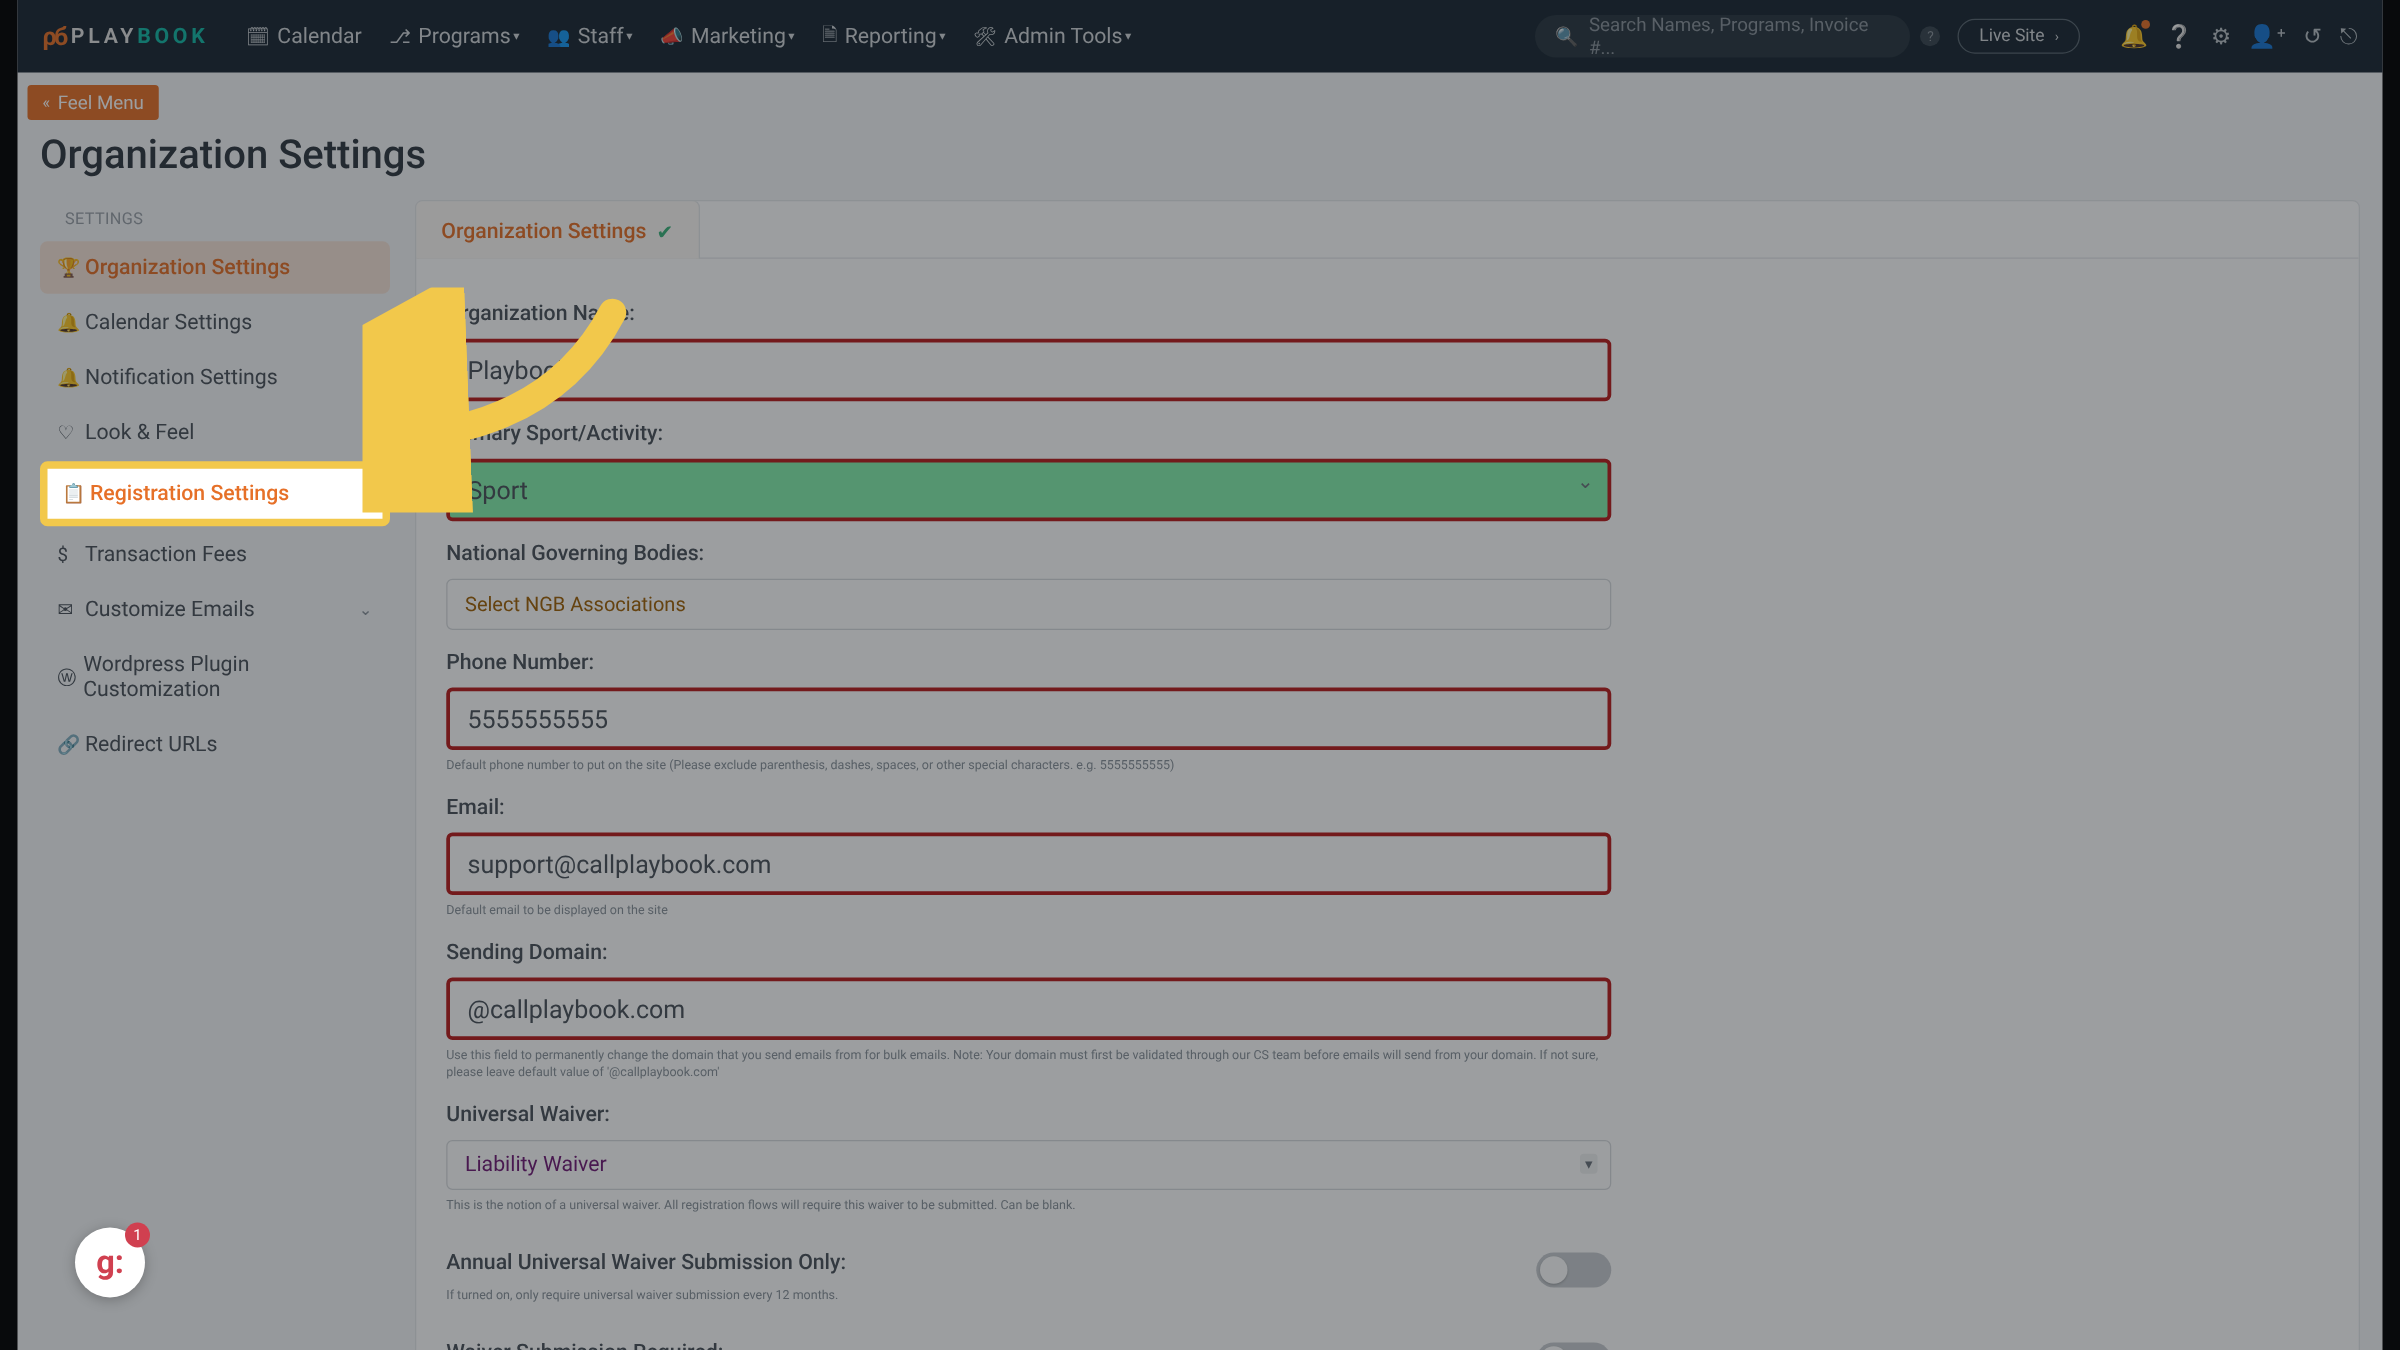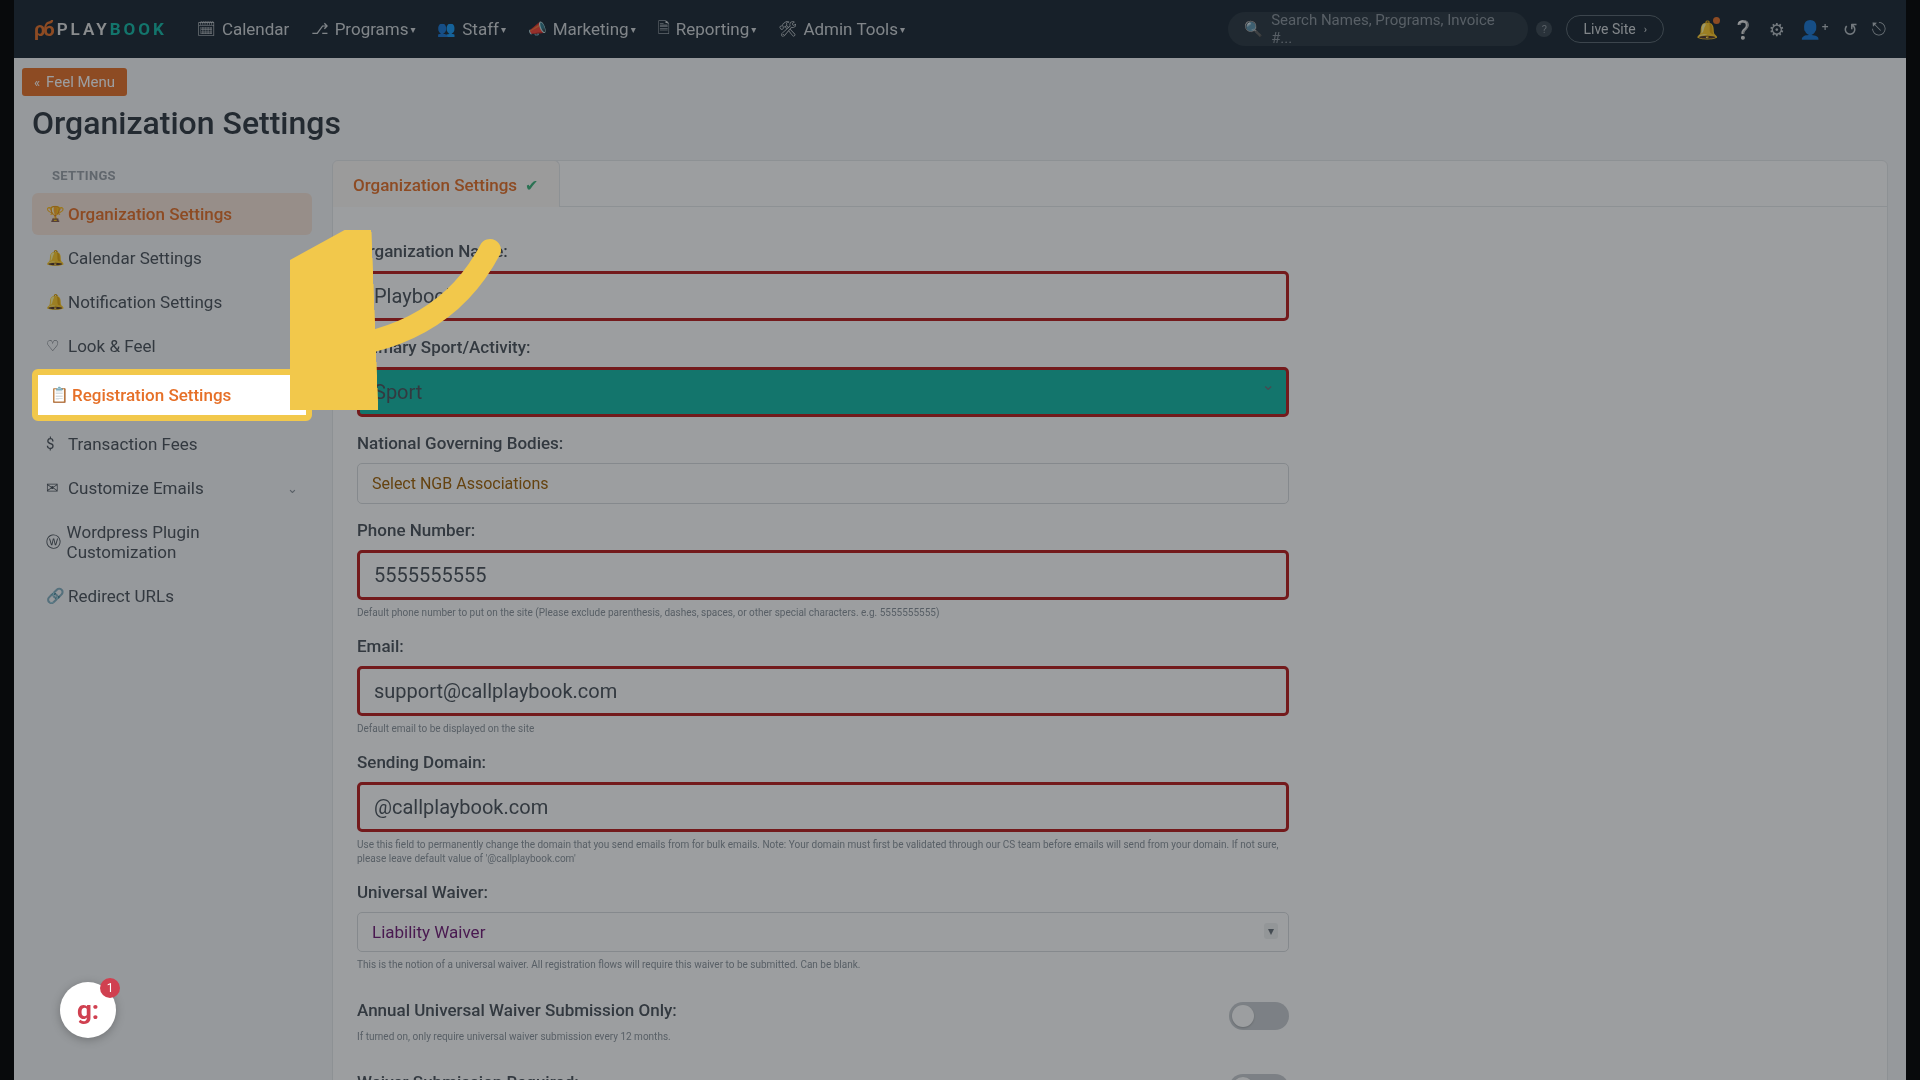--- a/index.html
+++ b/index.html
@@ -17,34 +17,34 @@
 .search-box { background:#2a3640; border-radius:20px; height:34px; width:300px; display:flex; align-items:center; padding:0 16px; color:#8a939b; font-size:15px; margin-right:8px; }
 .search-box .ic { margin-right:8px; }
 .qmark { background:#3a4650; color:#8a939b; width:16px; height:16px; border-radius:50%; display:flex; align-items:center; justify-content:center; font-size:11px; margin-right:14px;}
 .live-btn { border:1px solid #5a6670; border-radius:16px; padding:5px 16px; font-size:14px; display:flex; align-items:center; cursor:pointer; margin-right:18px; }
 .topicon { margin-left:14px; cursor:pointer; font-size:18px; color:#b8bfc5; position:relative; }
 .notif-dot { position:absolute; top:-2px; right:-2px; width:7px; height:7px; background:#e67028; border-radius:50%; }
 .close-menu { background:#e67028; color:#fff; display:inline-flex; align-items:center; padding:5px 12px; font-size:15px; border-radius:3px; margin:10px 0 0 8px; cursor:pointer; }
 .page-title { font-size:32px; font-weight:500; color:#303840; margin:8px 0 18px 18px; }
 .layout { display:flex; padding:0 18px; }
 .sidebar { width:280px; flex-shrink:0; }
-.side-label { color:#9aa1a8; font-size:13px; font-weight:700; letter-spacing:0.3px; margin:8px 0 10px 20px; }
+.side-label { color:#9aa1a8; font-size:13px; font-weight:400; letter-spacing:0.3px; margin:8px 0 10px 20px; }
 .side-item { display:flex; align-items:center; padding:11px 14px; border-radius:6px; color:#4a525a; font-size:17px; cursor:pointer; margin-bottom:2px; }
 .side-item .ic { width:22px; font-size:15px; }
 .side-item.active { background:#f6e4d8; color:#e67028; font-weight:500; }
 .side-item.highlight { background:#fff; border:6px solid #f2c84b; color:#e67028; font-weight:500; padding:10px 12px; margin:2px 0; position:relative; z-index:5;}
 .side-item .chev { margin-left:auto; font-size:13px; color:#8a939b; }
 .content { flex:1; background:#fff; border:1px solid #e6e8ea; border-radius:6px; margin-left:20px; min-height:940px; overflow:hidden;}
 .tab-bar { border-bottom:1px solid #e6e8ea; }
 .tab { display:inline-flex; align-items:center; padding:14px 20px 12px; background:#fdfaf6; border:1px solid #e6e8ea; border-bottom:none; border-radius:6px 6px 0 0; margin:-1px 0 -1px -1px; color:#e67028; font-weight:500; font-size:17px;}
 .tab .check { margin-left:8px; color:#3cb37a; font-size:16px;}
 .form-body { padding:18px 24px; max-width:980px; }
 .field-label { color:#4a525a; font-weight:500; font-size:17px; margin:16px 0 10px; }
 .input, .select { width:100%; border:3px solid #b91c1c; border-radius:5px; padding:10px 14px; font-size:20px; color:#4a525a; background:#fff; }
-.select { appearance:none; background:#14b8a6; position:relative; }
+.select { appearance:none; background:#86efac; position:relative; }
 .select-wrap { position:relative; }
 .select-wrap::after { content:"⌄"; position:absolute; right:14px; top:8px; color:#6a727a; pointer-events:none; font-size:16px;}
 .ngb-box { border:1px solid #d8dbde; border-radius:5px; padding:10px 14px; font-size:16px; color:#a16207; cursor:pointer;}
 .waiver-box { border:1px solid #d8dbde; border-radius:5px; padding:9px 14px; font-size:17px; color:#701a75; position:relative; cursor:pointer;}
 .waiver-box::after { content:"▾"; position:absolute; right:10px; top:10px; background:#f0f1f2; padding:1px 4px; border-radius:3px; font-size:12px; color:#6a727a;}
 .help-text { color:#8a939b; font-size:10px; margin-top:6px; line-height:1.4;}
 .toggle-row { display:flex; align-items:flex-start; justify-content:space-between; margin-top:18px; padding-top:10px; }
 .toggle-row .tl { flex:1; }
 .toggle { width:60px; height:28px; background:#c8ccd0; border-radius:14px; position:relative; cursor:pointer; flex-shrink:0; margin-top:2px;}
 .toggle .knob { width:22px; height:22px; background:#fff; border-radius:50%; position:absolute; top:3px; left:3px; box-shadow:0 1px 2px rgba(0,0,0,0.2); transition:left .15s;}

